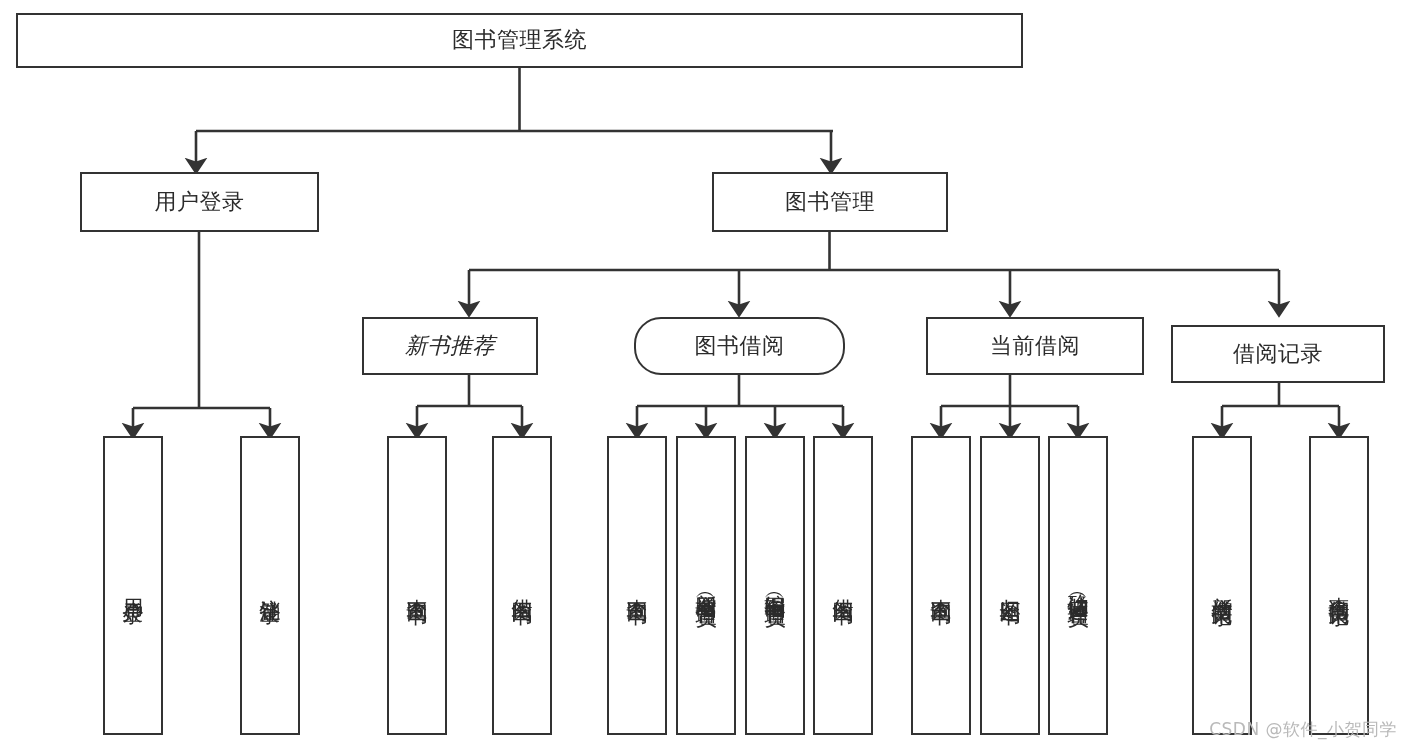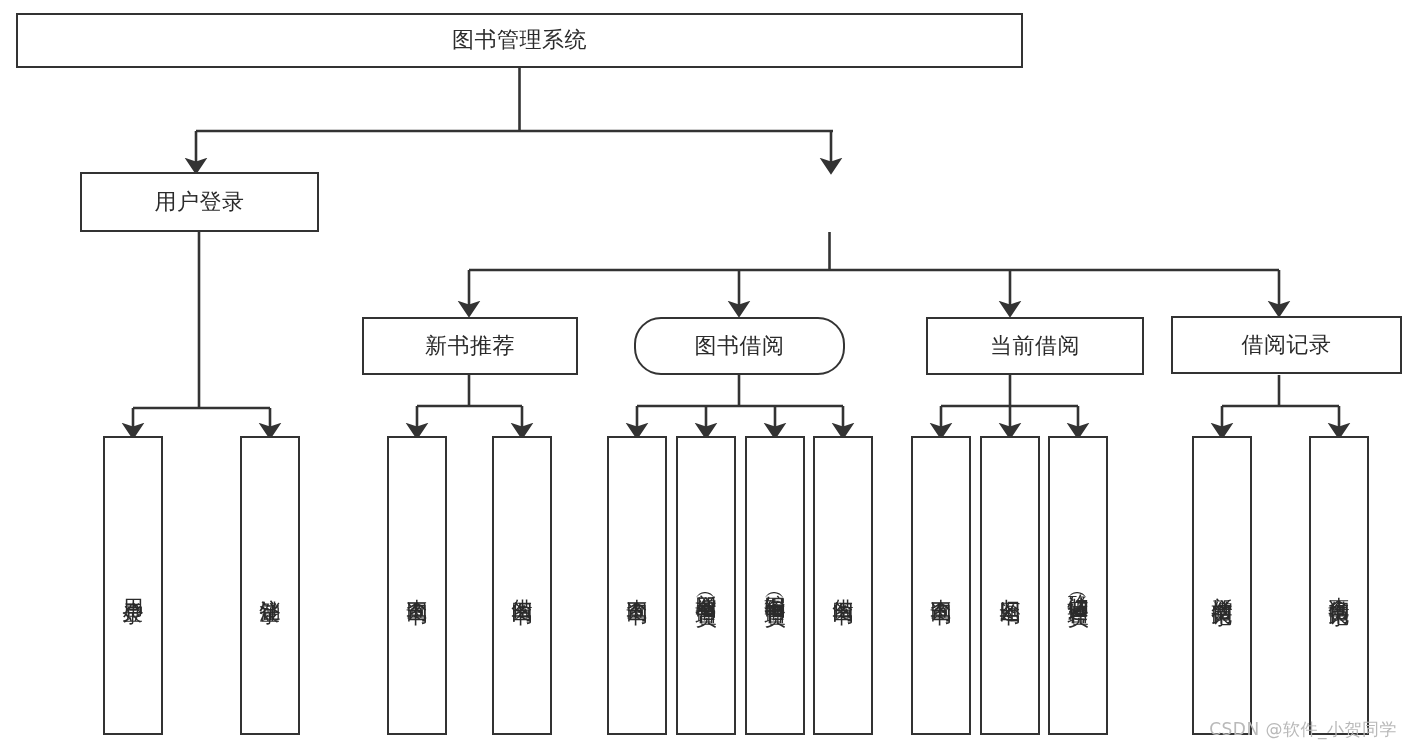--- a/index.html
+++ b/index.html
@@ -125,31 +125,34 @@
     </g>
   </svg>
 
   <div class="node horizontal" style="left:16px; top:13px; width:1007px; height:55px;">
     <span class="node-label">图书管理系统</span>
   </div>
 
   <div class="node horizontal" style="left:80px; top:172px; width:239px; height:60px;">
     <span class="node-label">用户登录</span>
   </div>
-
-  <div class="node horizontal" style="left:362px; top:317px; width:216px; height:58px;">
+  <div class="node horizontal" style="left:712px; top:172px; width:236px; height:60px;">
+    <span class="node-label">图书管理</span>
+  </div>
+
+  <div class="node horizontal" style="left:362px; top:317px; width:176px; height:58px;font-style:italic;">
     <span class="node-label">新书推荐</span>
   </div>
   <div class="node horizontal" style="left:634px; top:317px; width:211px; height:58px;border-radius:27px;">
     <span class="node-label">图书借阅</span>
   </div>
   <div class="node horizontal" style="left:926px; top:317px; width:218px; height:58px;">
     <span class="node-label">当前借阅</span>
   </div>
-  <div class="node horizontal" style="left:1171px; top:316px; width:231px; height:58px;">
+  <div class="node horizontal" style="left:1171px; top:325px; width:214px; height:58px;">
     <span class="node-label">借阅记录</span>
   </div>
 
   <div class="node vertical" style="left:103px; top:436px; width:60px; height:299px;">
     <span class="node-label">用户登录</span>
   </div>
   <div class="node vertical" style="left:240px; top:436px; width:60px; height:299px;">
     <span class="node-label">注销登录</span>
   </div>
 

